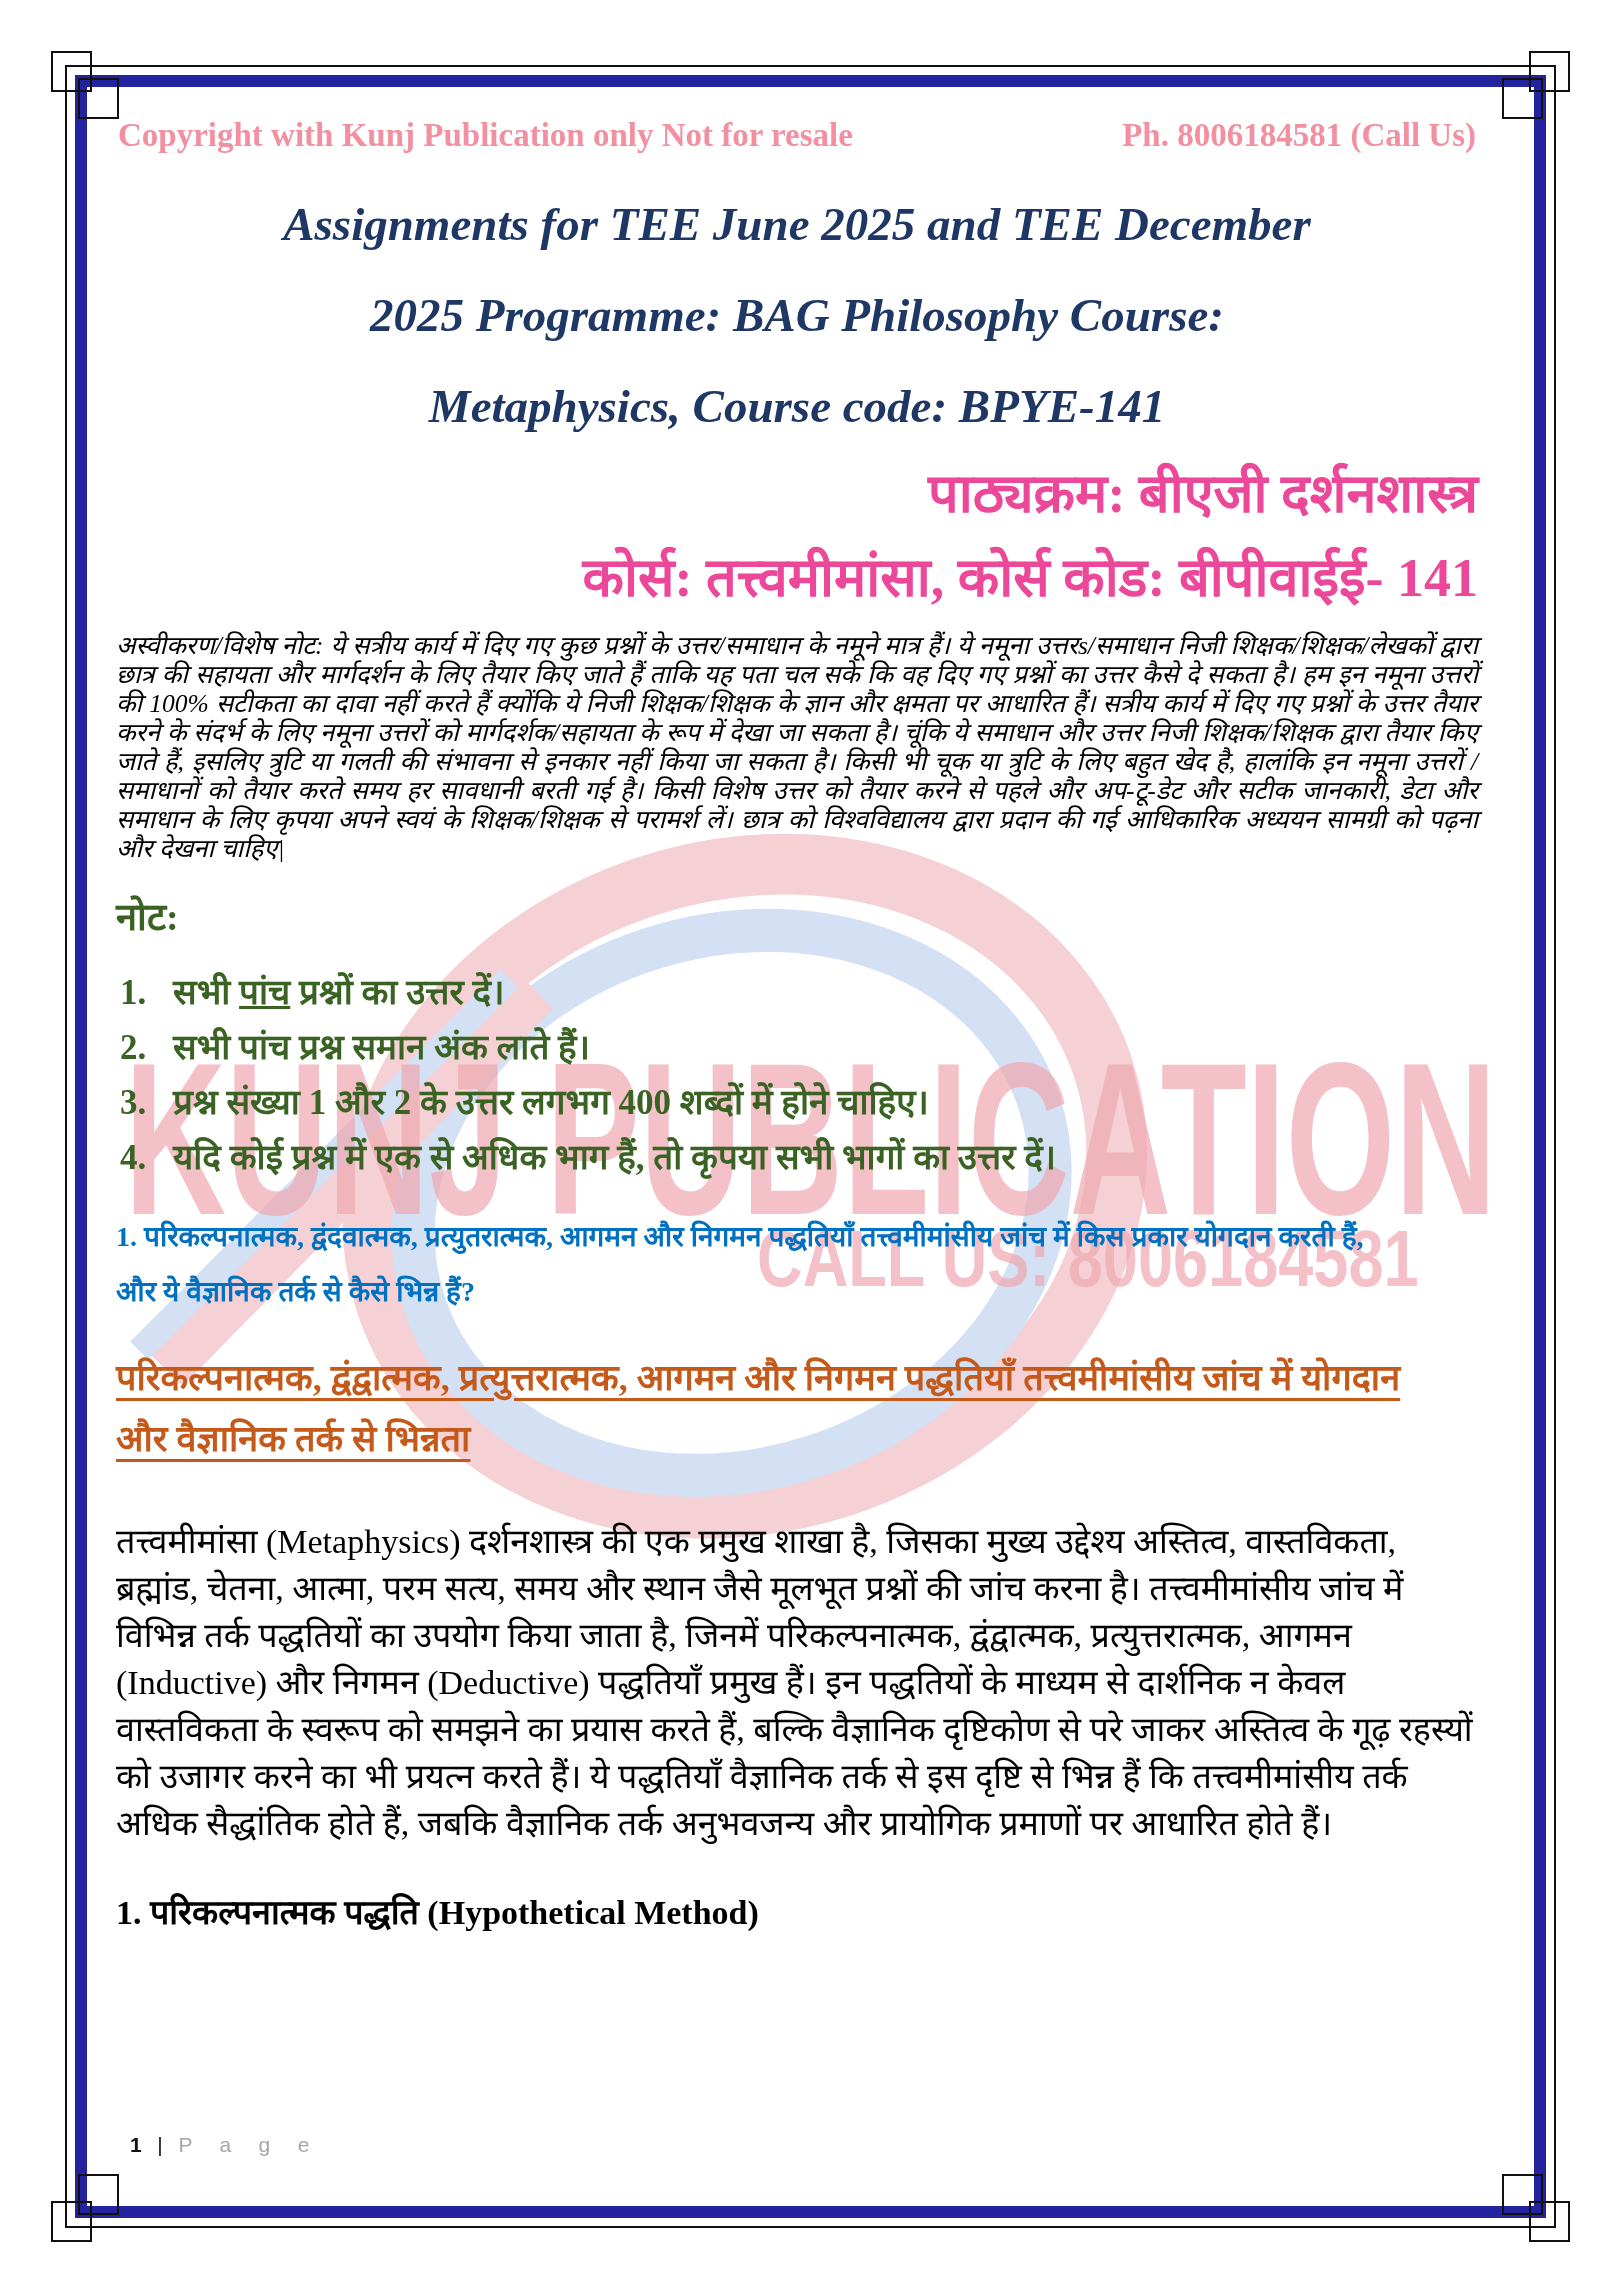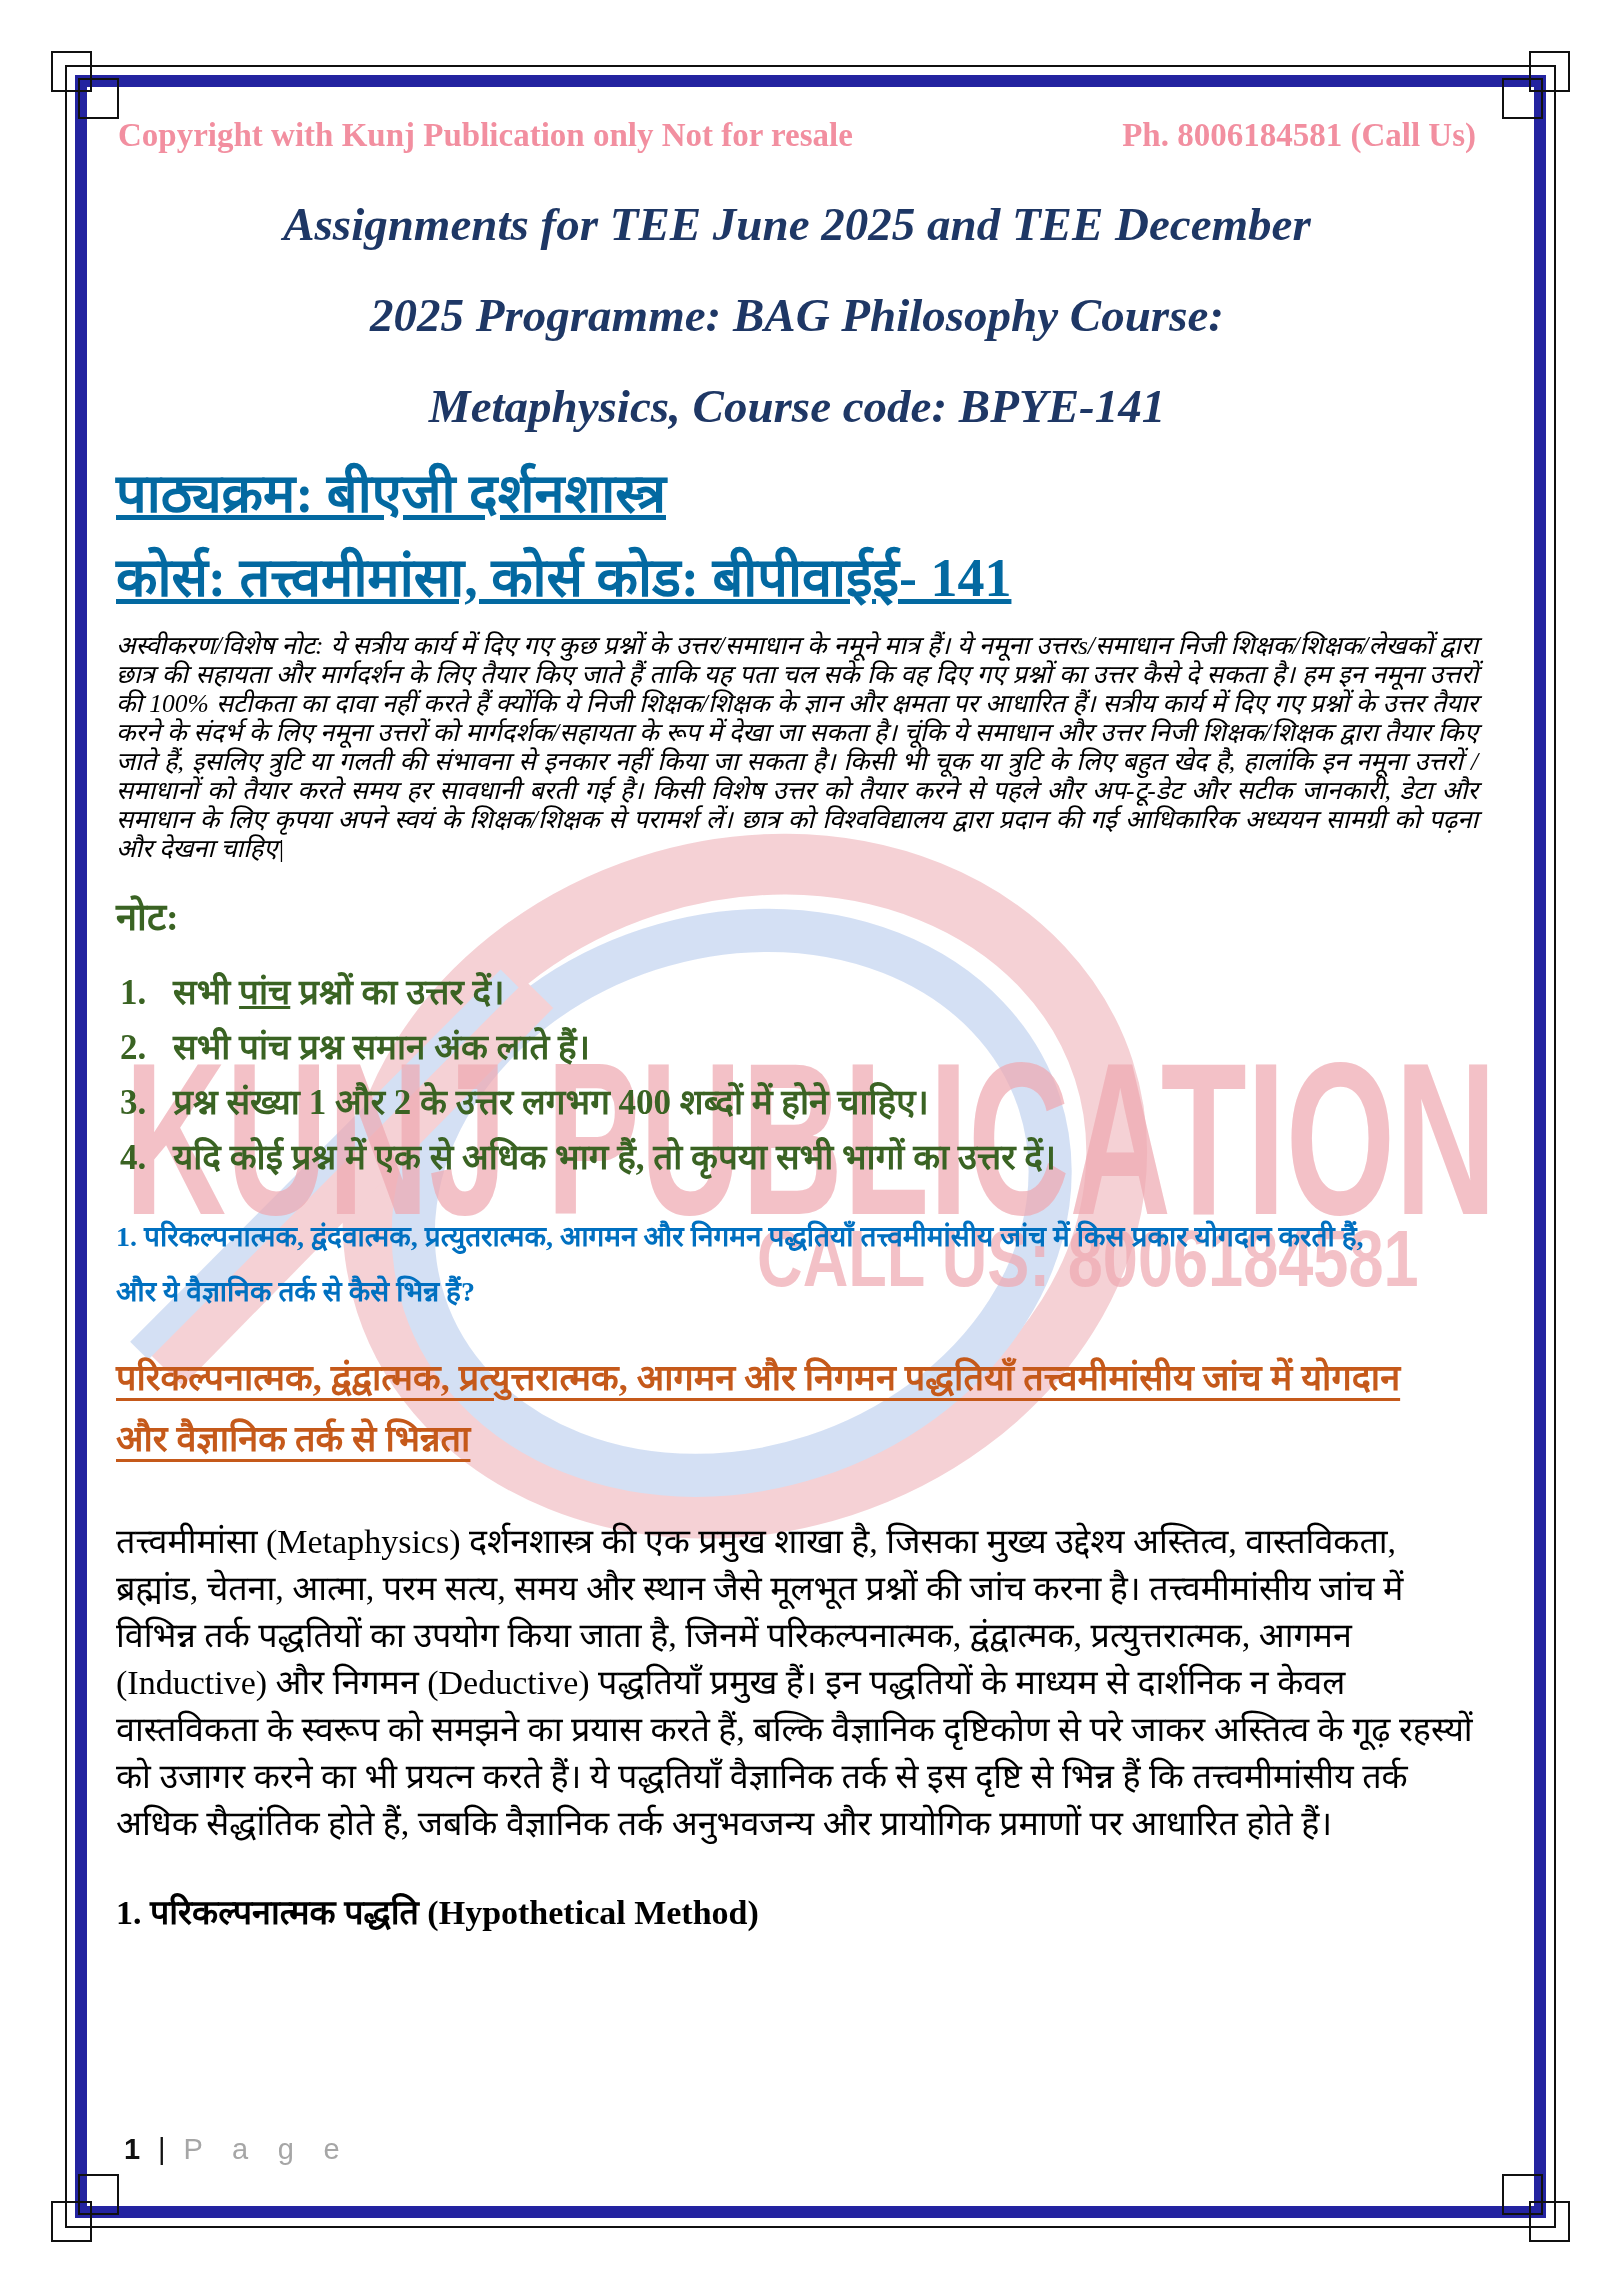--- a/index.html
+++ b/index.html
@@ -37,21 +37,21 @@
   .content {
     position: absolute; left: 116px; top: 116px; width: 1362px; z-index: 2;
   }
   .copyright {
     display: flex; justify-content: space-between;
     color: #f28fa0; font-weight: bold; font-size: 33px; line-height: 39px;
     padding: 0 2px;
   }
   .title-en { margin-top: 23.5px; text-align: center; color: #1e3765; font-weight: bold; font-style: italic; }
   .title-en .tline { font-size: 47px; line-height: 91px; }
-  .title-hi { text-align: left; color: #0369a1; font-weight: bold; text-decoration: underline; }
+  .title-hi { text-align: right; color: #ec4899; font-weight: bold; }
   .title-hi .tline { font-size: 54px; line-height: 84px; }
 
   .disclaimer {
     margin-top: 11.8px; font-style: italic; font-size: 25.5px; line-height: 29px;
     color: #000; text-align: justify;
   }
 
   .note-heading { margin-top: 26px; color: #3a6323; font-size: 38px; font-weight: bold; }
 
   .notes-list { margin: 29px 0 0 0; padding: 0; list-style: none; }
@@ -68,22 +68,22 @@
   }
   .answer-heading {
     margin-top: 29px; width: 1321px;
     color: #c5591a; font-weight: bold; font-size: 36px; line-height: 61px;
     text-decoration: underline; text-underline-offset: 7.8px;
   }
   .body-para { margin-top: 48px; font-size: 34px; line-height: 47px; color: #000; }
   .section-heading { margin-top: 41px; font-size: 34px; font-weight: bold; color: #000; }
 
   .footer {
-    position: absolute; left: 124px; top: 2133px; z-index: 2;
-    font-family: "Liberation Sans", sans-serif; font-size: 29px;
+    position: absolute; left: 130px; top: 2133px; z-index: 2;
+    font-family: "Liberation Sans", sans-serif; font-size: 21px;
   }
   .footer .pg-num { font-weight: bold; color: #111; }
   .footer .pg-sep { color: #111; padding: 0 9.8px; }
   .footer .pg-label { color: #a6a6a6; letter-spacing: 10.8px; }
 </style>
 </head>
 <body>
 
 <svg class="watermark" viewBox="0 0 1654 2339" width="1621" height="2293" aria-hidden="true">
   <g opacity="0.8">

